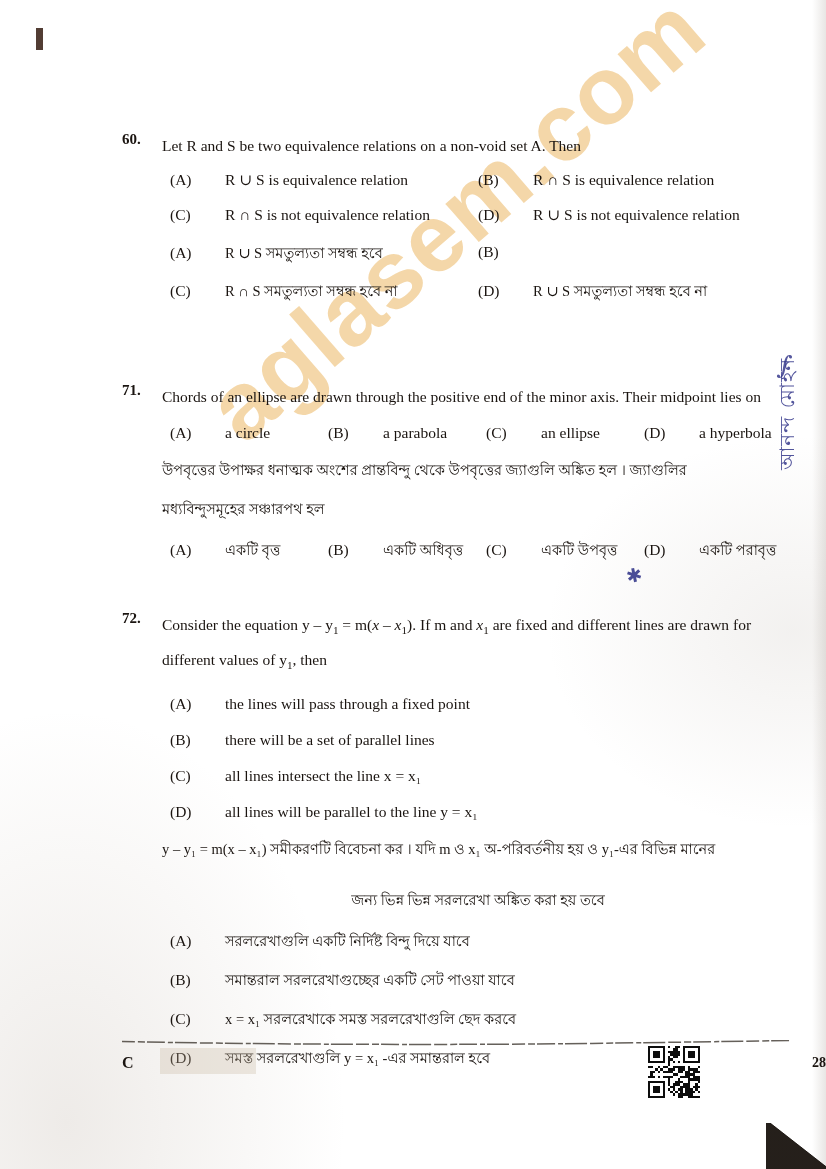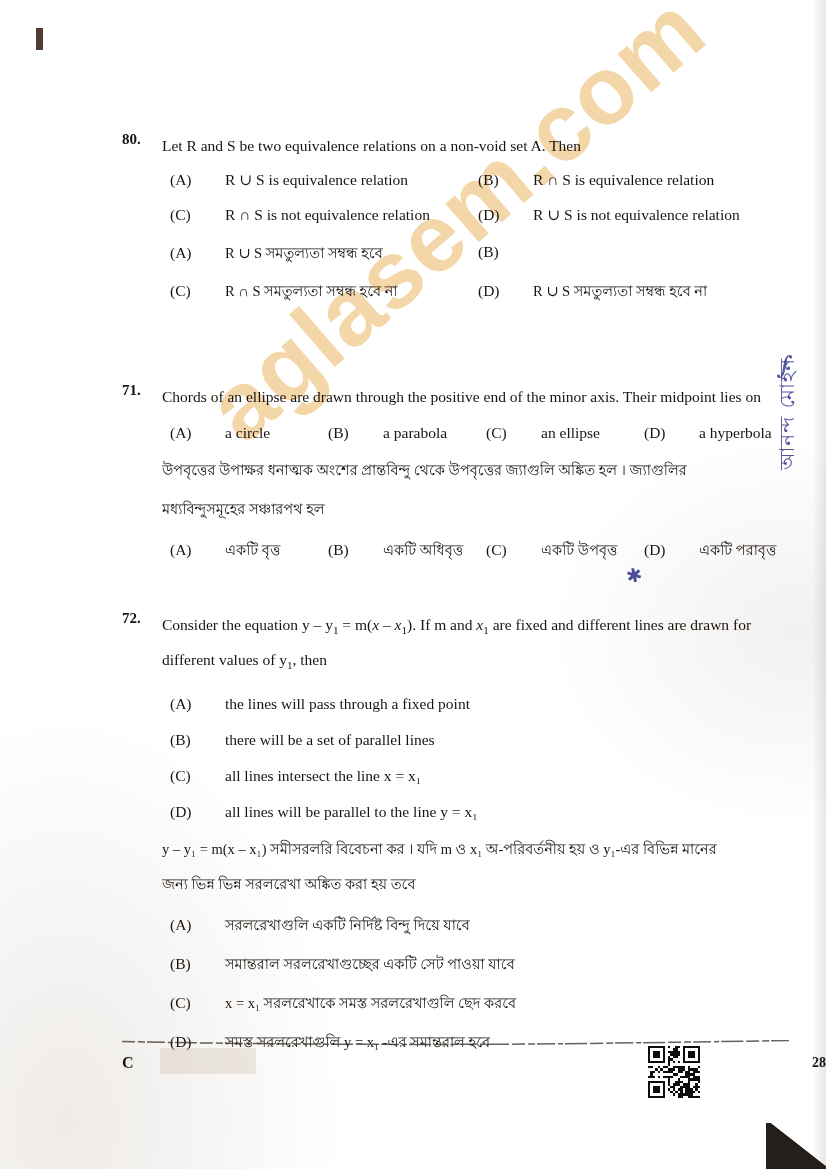--- a/index.html
+++ b/index.html
@@ -253,21 +253,21 @@
 
   <div class="page-noise"></div>
   <div class="edge-smudge"></div>
   <div class="corner-mark"></div>
   <div class="corner-shadow"></div>
 
   <div class="watermark">aglasem.com</div>
 
 
   <div class="question" style="top:131px;">
-    <div class="q-num">80.</div>
+    <div class="q-num">60.</div>
     <div class="q-body">
       <div class="stem">Let R and S be two equivalence relations on a non-void set A. Then</div>
       <div class="opts two-col">
         <div class="opt">
           <span class="lbl">(A)</span>
           <span class="opt-text">R ∪ S is equivalence relation</span>
         </div>
         <div class="opt">
           <span class="lbl">(B)</span>
           <span class="opt-text">R ∩ S is equivalence relation</span>
@@ -361,22 +361,22 @@
         </div>
         <div class="opt">
           <span class="lbl">(C)</span>
           <span class="opt-text">all lines intersect the line x = x₁</span>
         </div>
         <div class="opt">
           <span class="lbl">(D)</span>
           <span class="opt-text">all lines will be parallel to the line y = x₁</span>
         </div>
       </div>
-      <div class="bn-line">y – y₁ = m(x – x₁) সমীসরলরি বিবেচনা কর । যদি m ও x₁ অ-পরিবর্তনীয় হয় ও y₁-এর বিভিন্ন মানের</div>
-      <div class="bn-line" style="margin-top:4px;">জন্য ভিন্ন ভিন্ন সরলরেখা অঙ্কিত করা হয় তবে</div>
+      <div class="bn-line">y – y₁ = m(x – x₁) সমীকরণটি বিবেচনা কর । যদি m ও x₁ অ-পরিবর্তনীয় হয় ও y₁-এর বিভিন্ন মানের</div>
+      <div class="bn-line" style="margin-top:20px;text-align:center;">জন্য ভিন্ন ভিন্ন সরলরেখা অঙ্কিত করা হয় তবে</div>
       <div class="opts stacked" style="margin-top:10px;">
         <div class="opt bn">
           <span class="lbl">(A)</span>
           <span class="opt-text bn">সরলরেখাগুলি একটি নির্দিষ্ট বিন্দু দিয়ে যাবে</span>
         </div>
         <div class="opt bn">
           <span class="lbl">(B)</span>
           <span class="opt-text bn">সমান্তরাল সরলরেখাগুচ্ছের একটি সেট পাওয়া যাবে</span>
         </div>
         <div class="opt bn">

